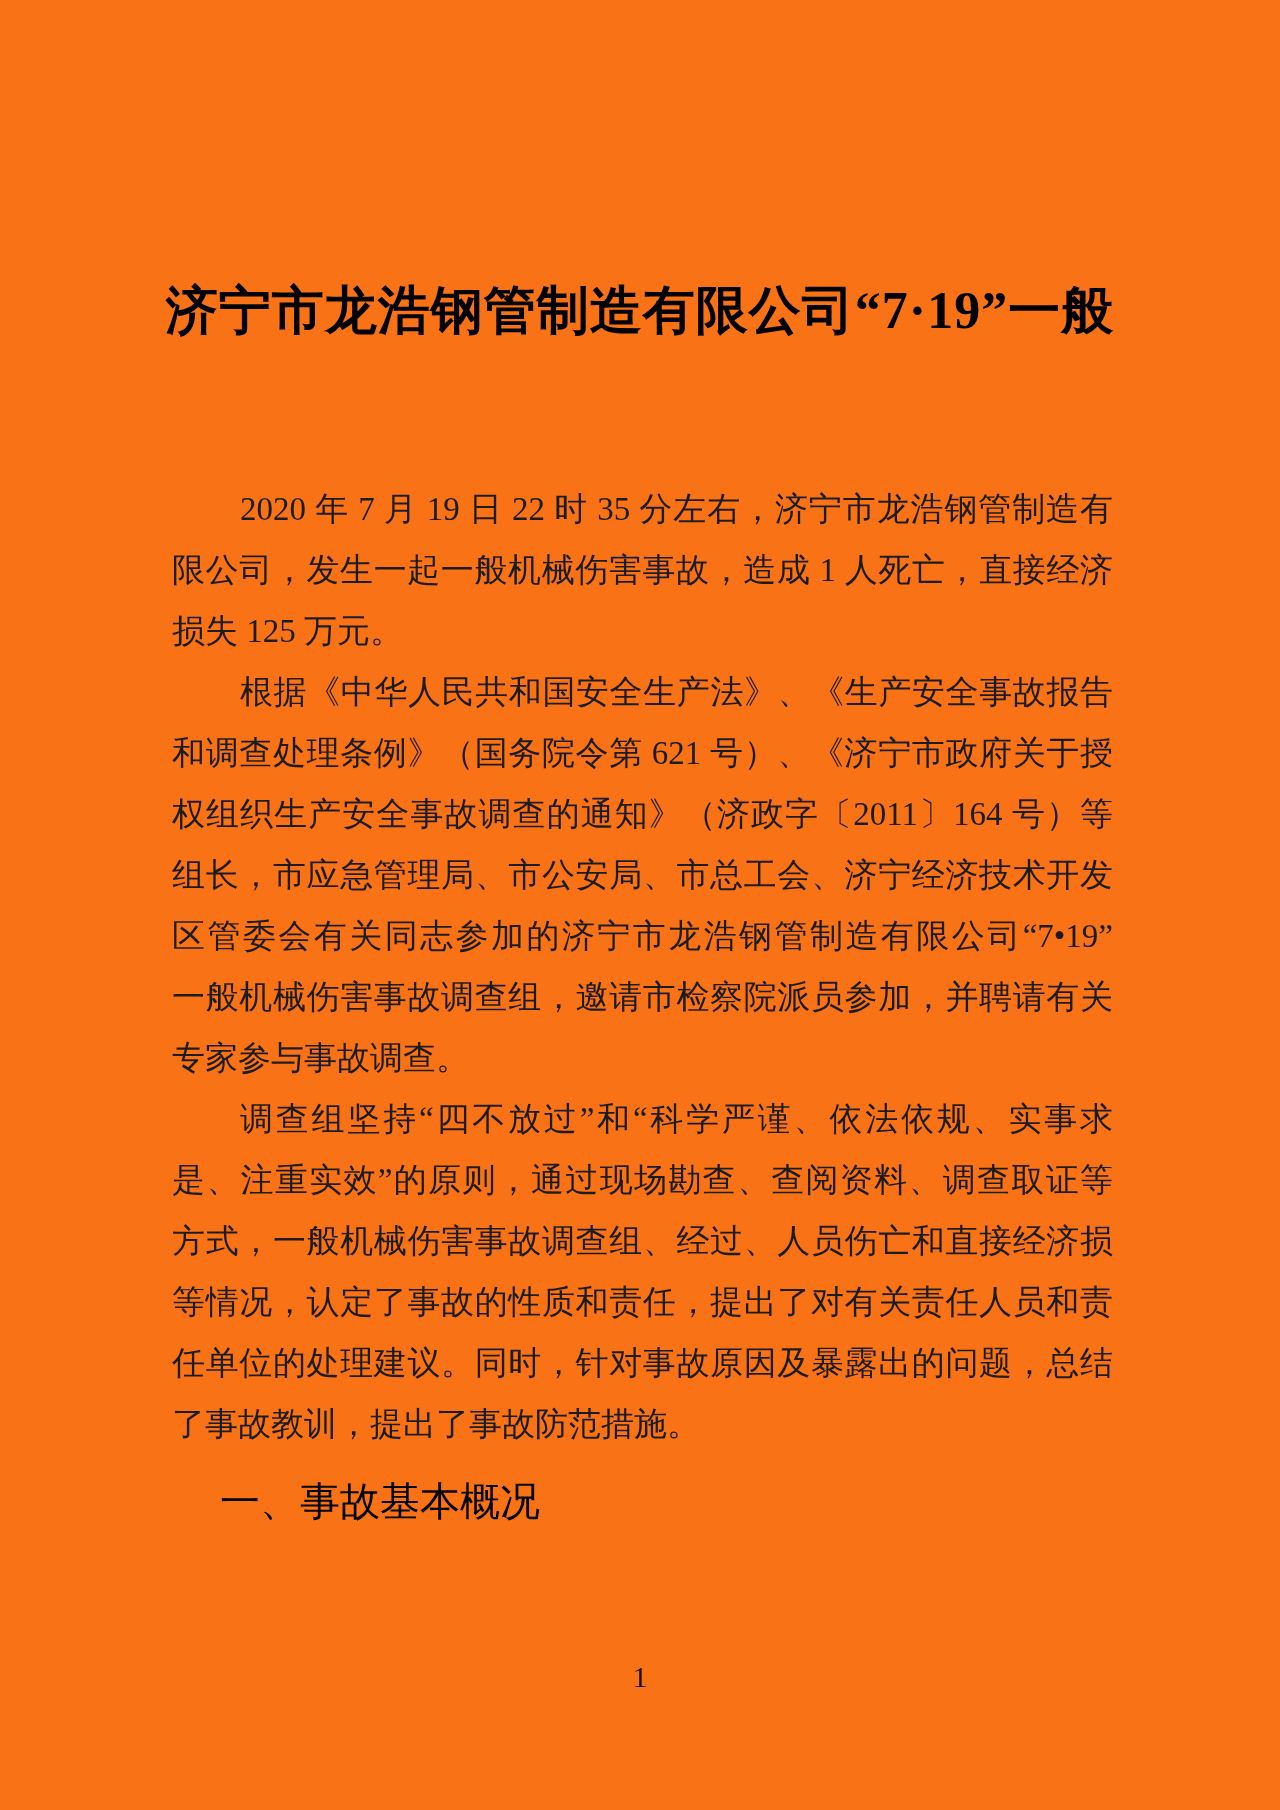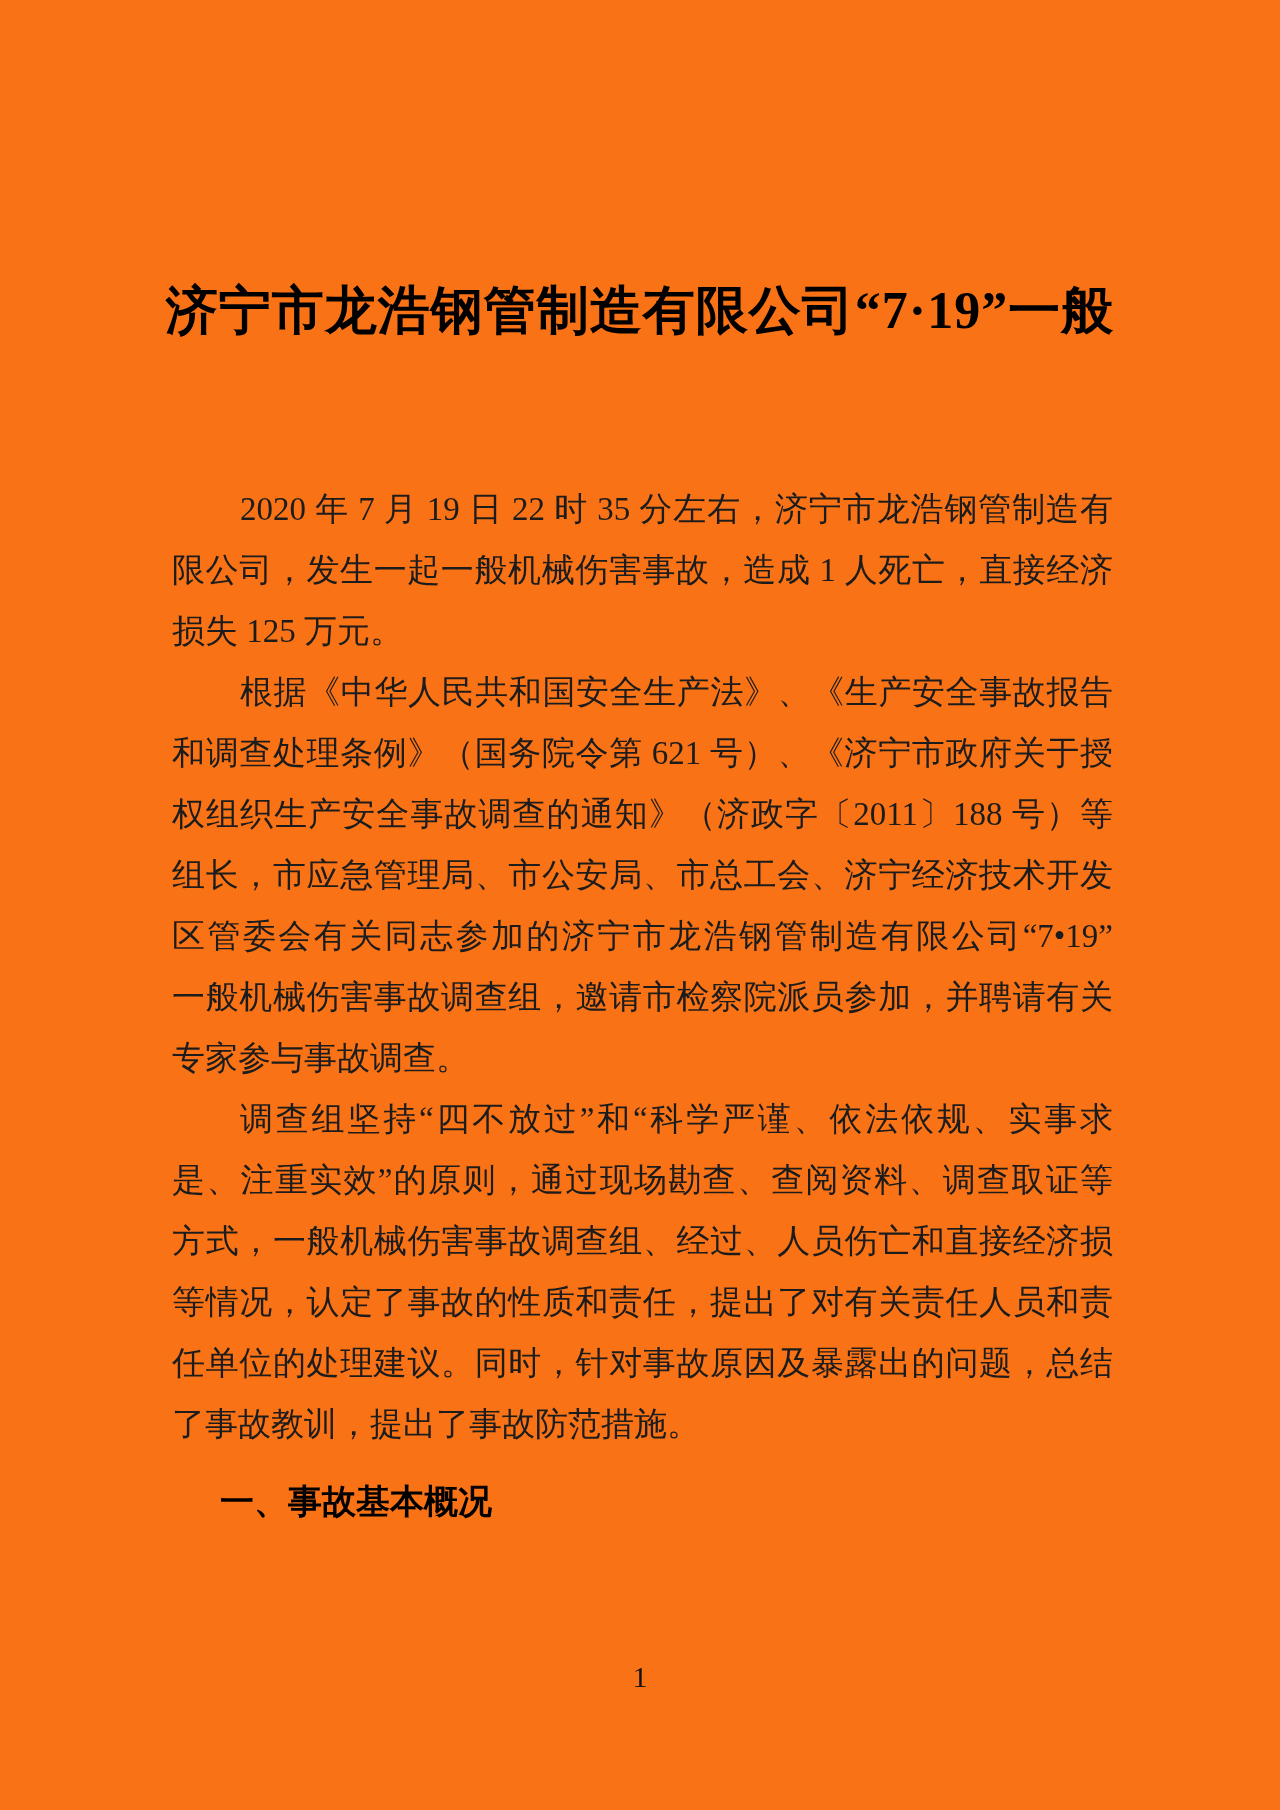--- a/index.html
+++ b/index.html
@@ -41,23 +41,23 @@
     text-align: justify;
     text-align-last: justify;
     white-space: normal;
     overflow: hidden;
   }
   .tl.first { text-indent: 68px; }
   .tl.last { text-align-last: left; }
   .heading {
     margin-top: 16px;
     font-family: "Liberation Sans", "DejaVu Sans", sans-serif;
-    font-size: 34px;
+    font-size: 40px;
     line-height: 61px;
-    font-weight: 700;
+    font-weight: 400;
     color: #000000;
     padding-left: 48px;
   }
   .page-number {
     position: absolute;
     top: 1660px;
     left: 0;
     right: 0;
     text-align: center;
     font-size: 30px;
@@ -77,21 +77,21 @@
 
     <div class="para">
       <div class="tl first">2020 年 7 月 19 日 22 时 35 分左右，济宁市龙浩钢管制造有</div>
       <div class="tl">限公司，发生一起一般机械伤害事故，造成 1 人死亡，直接经济</div>
       <div class="tl last">损失 125 万元。</div>
     </div>
 
     <div class="para">
       <div class="tl first">根据《中华人民共和国安全生产法》、《生产安全事故报告</div>
       <div class="tl">和调查处理条例》（国务院令第 621 号）、《济宁市政府关于授</div>
-      <div class="tl">权组织生产安全事故调查的通知》（济政字〔2011〕188 号）等</div>
+      <div class="tl">权组织生产安全事故调查的通知》（济政字〔2011〕164 号）等</div>
       <div class="tl">组长，市应急管理局、市公安局、市总工会、济宁经济技术开发</div>
       <div class="tl">区管委会有关同志参加的济宁市龙浩钢管制造有限公司“7•19”</div>
       <div class="tl">一般机械伤害事故调查组，邀请市检察院派员参加，并聘请有关</div>
       <div class="tl last">专家参与事故调查。</div>
     </div>
 
     <div class="para">
       <div class="tl first">调查组坚持“四不放过”和“科学严谨、依法依规、实事求</div>
       <div class="tl">是、注重实效”的原则，通过现场勘查、查阅资料、调查取证等</div>
       <div class="tl">方式，一般机械伤害事故调查组、经过、人员伤亡和直接经济损失</div>

